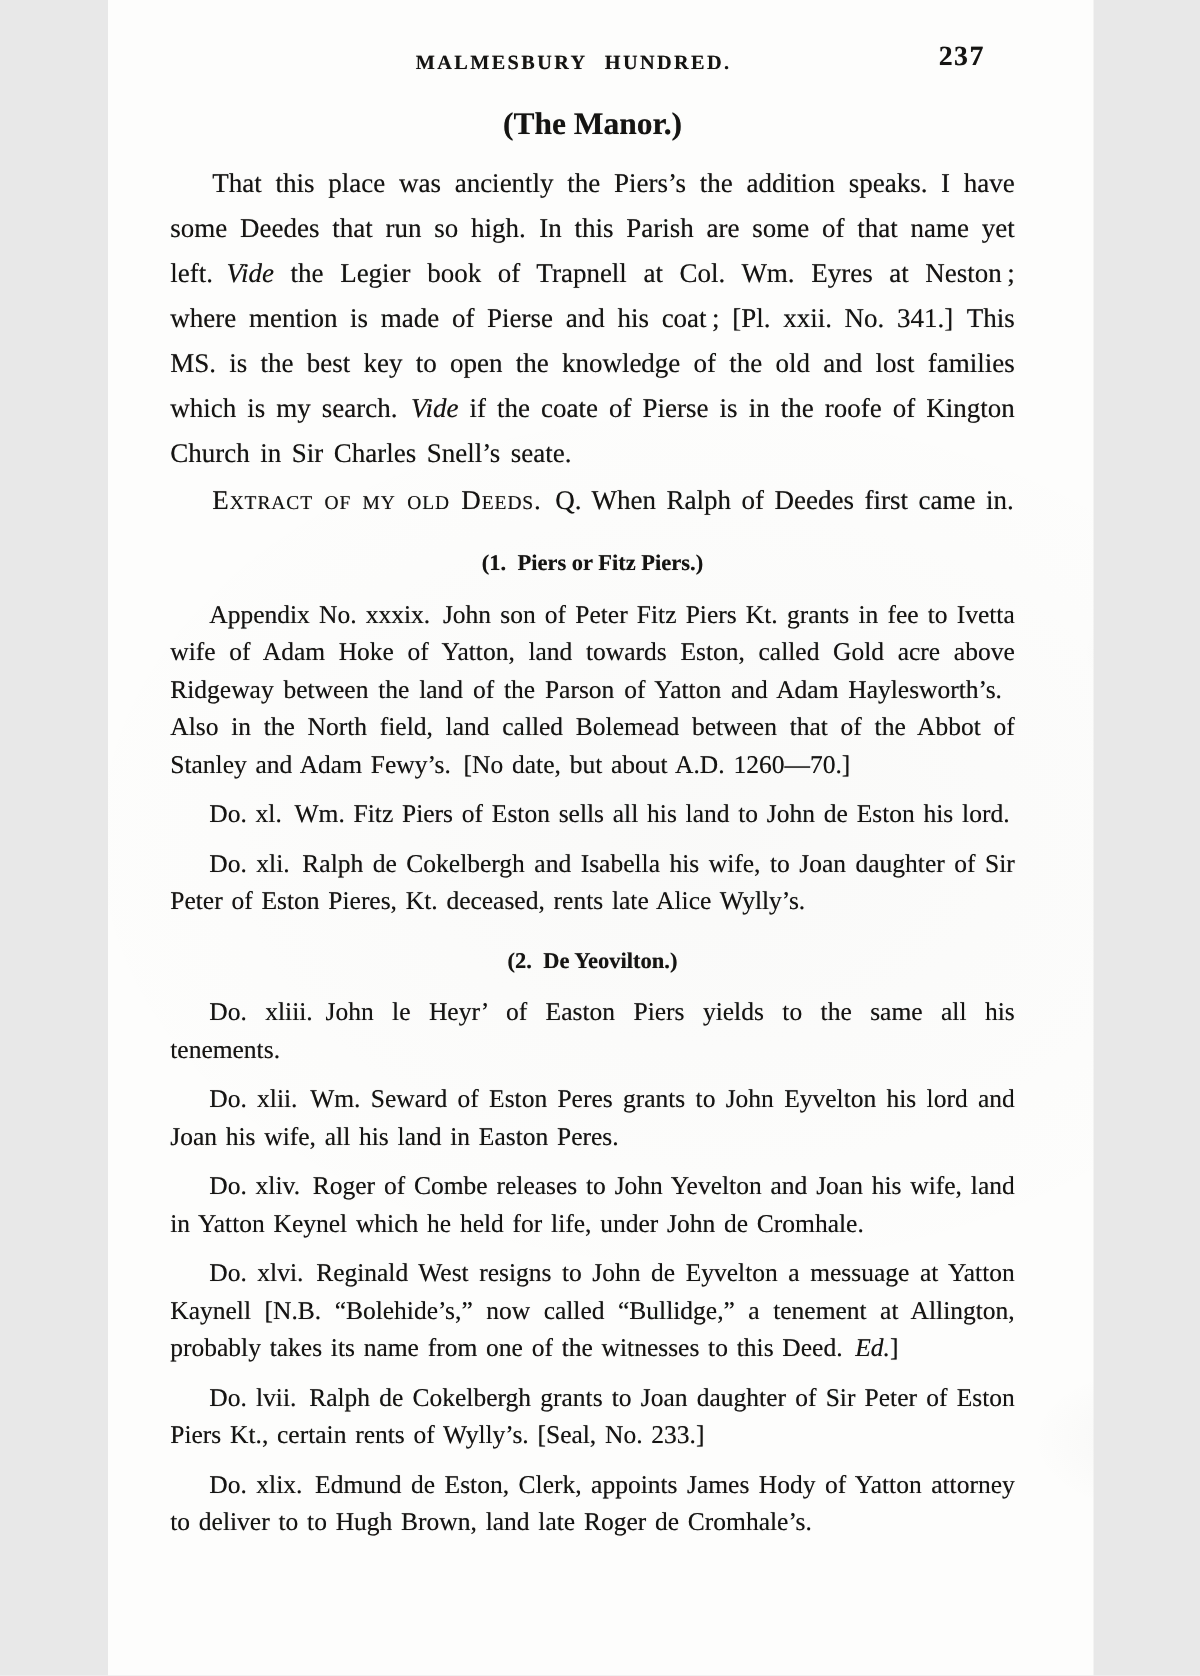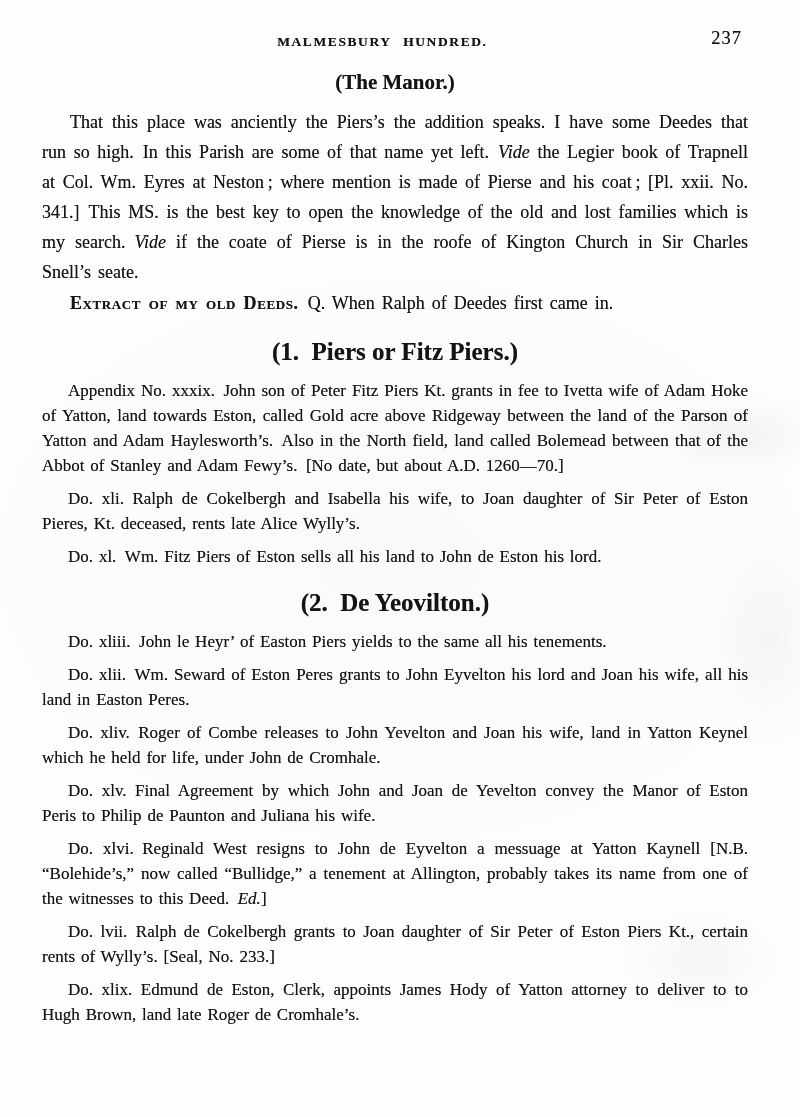--- a/index.html
+++ b/index.html
@@ -1,18 +1,18 @@
 <!DOCTYPE html>
 <html><head>
 <meta charset="utf-8">
 <style>
   html, body { margin: 0; padding: 0; background: #e8e8e8; }
   .page {
     position: relative;
-    width: 800px;
+    width: 657px;
     height: 1117px;
     margin: 0 auto;
     color: #151412;
     background:
       radial-gradient(ellipse 130px 60px at 740px 435px, rgba(60,60,60,0.05), transparent 70%),
       radial-gradient(ellipse 90px 160px at 768px 640px, rgba(60,60,60,0.04), transparent 70%),
       radial-gradient(ellipse 120px 70px at 700px 960px, rgba(60,60,60,0.04), transparent 70%),
       radial-gradient(ellipse 600px 420px at 400px 560px, rgba(70,70,70,0.02), transparent 75%),
       #fdfdfc;
     font-family: "Liberation Serif", "DejaVu Serif", serif;
@@ -22,35 +22,35 @@
   .content { padding: 30px 52px 0 42px; }
 
   .header { position: relative; height: 24px; margin-bottom: 16px; }
   .running-title {
     position: absolute; left: 50%; transform: translateX(-56%);
     top: 4px;
     font-weight: bold; font-size: 13.5px;
     letter-spacing: 1.6px; word-spacing: 7px;
   }
   .page-number {
-    position: absolute; right: 6px; top: -2px;
-    font-weight: normal; font-size: 18.5px; letter-spacing: 1px;
+    position: absolute; right: 20px; top: -2px;
+    font-weight: bold; font-size: 18.5px; letter-spacing: 1px;
   }
 
   .center-heading { text-align: center; font-weight: bold; margin: 0; }
   .manor-heading { font-size: 21px; margin: 4px 0 12px; }
-  .section-heading { font-size: 25px; margin: 20px 0 12px; }
+  .section-heading { font-size: 15px; margin: 20px 0 12px; }
 
   .intro {
     font-size: 18px; line-height: 30px;
     text-align: justify; text-indent: 28px;
     word-spacing: 2.5px; margin: 0;
   }
   .extract-line { margin-top: 1px; }
-  .smallcaps { font-variant: small-caps; letter-spacing: 0.6px; font-weight: bold; }
+  .smallcaps { font-variant: small-caps; letter-spacing: 0.6px; }
 
   .entry {
     font-size: 17px; line-height: 25px;
     text-align: justify; text-indent: 26px;
     word-spacing: 1.6px; margin: 0 0 8px;
   }
   .entry:last-child { margin-bottom: 0; }
   i { }
 </style>
 </head>
@@ -67,33 +67,32 @@
     <h2 class="center-heading manor-heading">(The Manor.)</h2>
 
     <p class="intro"><span>That this place was anciently the Piers’s the addition speaks. I have some Deedes that run so high. In this Parish are some of that name yet left. </span><i>Vide</i><span> the Legier book of Trapnell at Col. Wm. Eyres at Neston ; where mention is made of Pierse and his coat ; [Pl. xxii. No. 341.] This MS. is the best key to open the knowledge of the old and lost families which is my search. </span><i>Vide</i><span> if the coate of Pierse is in the roofe of Kington Church in Sir Charles Snell’s seate.</span></p>
 
     <p class="intro extract-line"><span class="smallcaps">Extract of my old Deeds.</span><span> Q. When Ralph of Deedes first came in.</span></p>
 
     <h3 class="center-heading section-heading">(1. Piers or Fitz Piers.)</h3>
 
     <p class="entry"><span>Appendix No. xxxix. John son of Peter Fitz Piers Kt. grants in fee to Ivetta wife of Adam Hoke of Yatton, land towards Eston, called Gold acre above Ridgeway between the land of the Parson of Yatton and Adam Haylesworth’s. Also in the North field, land called Bolemead between that of the Abbot of Stanley and Adam Fewy’s. [No date, but about A.D. 1260—70.]</span><i></i><span></span></p>
 
+    <p class="entry"><span>Do. xl. Wm. Fitz Piers of Eston sells all his land to John de Eston his lord.</span><i></i><span></span></p>
+
     <p class="entry"><span>Do. xli. Ralph de Cokelbergh and Isabella his wife, to Joan daughter of Sir Peter of Eston Pieres, Kt. deceased, rents late Alice Wylly’s.</span><i></i><span></span></p>
-
-    <p class="entry"><span>Do. xl. Wm. Fitz Piers of Eston sells all his land to John de Eston his lord.</span><i></i><span></span></p>
 
     <h3 class="center-heading section-heading">(2. De Yeovilton.)</h3>
 
     <p class="entry"><span>Do. xliii. John le Heyr’ of Easton Piers yields to the same all his tenements.</span><i></i><span></span></p>
 
     <p class="entry"><span>Do. xlii. Wm. Seward of Eston Peres grants to John Eyvelton his lord and Joan his wife, all his land in Easton Peres.</span><i></i><span></span></p>
 
     <p class="entry"><span>Do. xliv. Roger of Combe releases to John Yevelton and Joan his wife, land in Yatton Keynel which he held for life, under John de Cromhale.</span><i></i><span></span></p>
 
-    <p class="entry"><span>Do. xlv. Final Agreement by which John and Joan de Yevelton convey the Manor of Eston Peris to Philip de Paunton and Juliana his wife.</span><i></i><span></span></p>
 
     <p class="entry"><span>Do. xlvi. Reginald West resigns to John de Eyvelton a messuage at Yatton Kaynell [N.B. “Bolehide’s,” now called “Bullidge,” a tenement at Allington, probably takes its name from one of the witnesses to this Deed. </span><i>Ed.</i><span>]</span></p>
 
     <p class="entry"><span>Do. lvii. Ralph de Cokelbergh grants to Joan daughter of Sir Peter of Eston Piers Kt., certain rents of Wylly’s. [Seal, No. 233.]</span><i></i><span></span></p>
 
 
     <p class="entry"><span>Do. xlix. Edmund de Eston, Clerk, appoints James Hody of Yatton attorney to deliver to to Hugh Brown, land late Roger de Cromhale’s.</span><i></i><span></span></p>
 
 
   </div>

